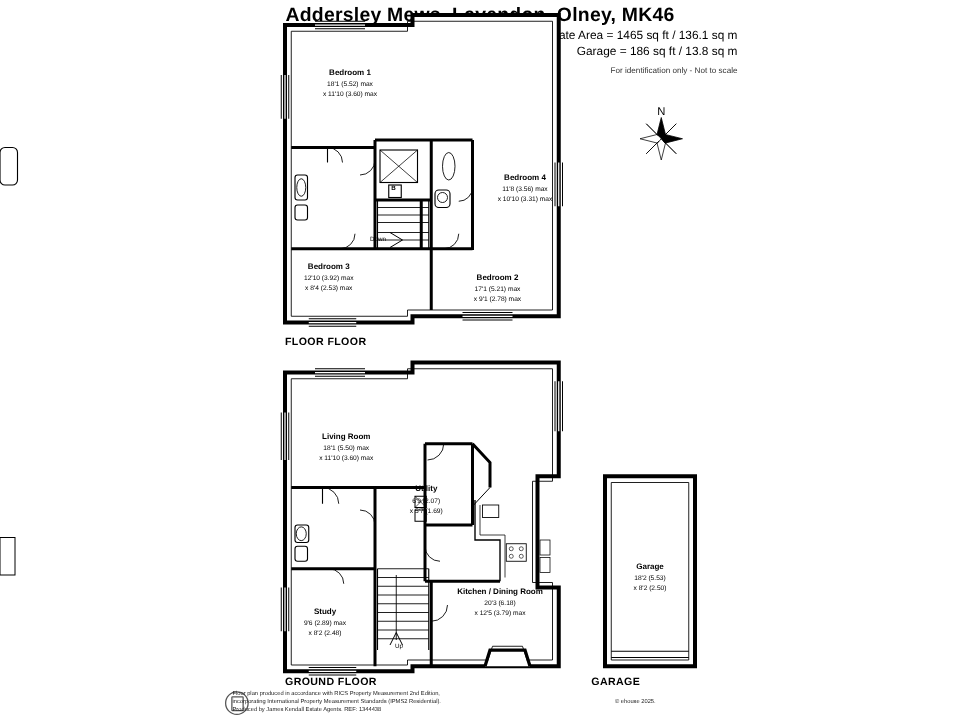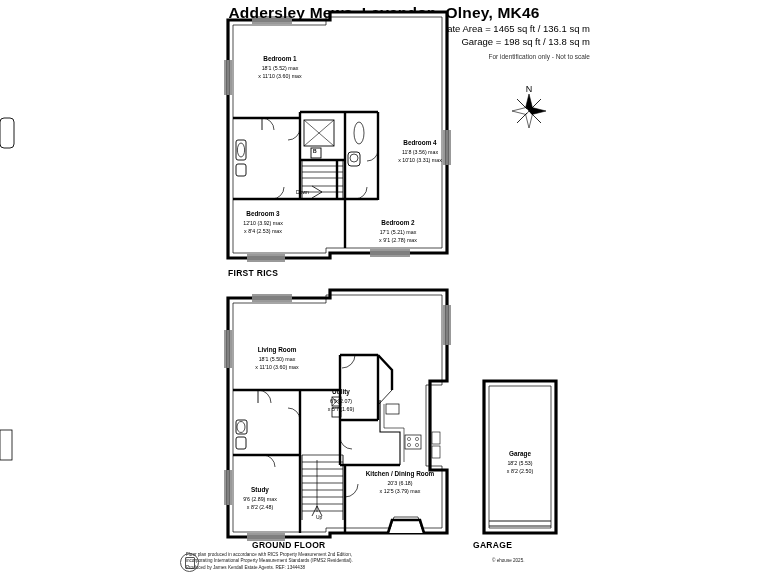--- a/index.html
+++ b/index.html
@@ -31,21 +31,21 @@
 </style>
 </head>
 <body>
 
 <div id="stage">
 
   <div class="title">Addersley Mews, Lavendon, Olney, MK46</div>
 
   <div class="areaBlock">
     <div>Approximate Area = 1465 sq ft / 136.1 sq m</div>
-    <div>Garage  =  198 sq ft / 13.8 sq m</div>
+    <div>Garage  =  186 sq ft / 13.8 sq m</div>
     <div class="small">For identification only - Not to scale</div>
   </div>
 
   <div class="compass">
     <svg width="62" height="62" viewBox="0 0 62 62">
       <g fill="#000" stroke="#000" stroke-width="0.6">
         <polygon points="31,14 34.5,28 31,31 27.5,28" fill="#000"></polygon>
         <polygon points="31,48 34.5,34 31,31 27.5,34" fill="#fff"></polygon>
         <polygon points="14,31 28,34.5 31,31 28,27.5" fill="#fff"></polygon>
         <polygon points="48,31 34,34.5 31,31 34,27.5" fill="#000"></polygon>
@@ -179,22 +179,22 @@
       <path d="M247,537 L285,537" stroke="#fff" stroke-width="1"></path>
       <path d="M247,534 L285,534 M247,540 L285,540" stroke-width="0.8"></path>
 
       <path d="M484,381 L556,381 L556,533 L484,533 Z" stroke-width="3.2" fill="#ffffff"></path>
       <path d="M489,386 L551,386 L551,528 L489,528 Z" stroke-width="0.7"></path>
       <path d="M489,521 L551,521" stroke-width="0.9"></path>
       <path d="M489,526 L551,526" stroke-width="0.9"></path>
     </g>
   </svg>
 
-  <div class="floorLabel" style="left:228px;top:268px;">FIRST RICS</div>
-  <div class="floorLabel" style="left:228px;top:540px;margin-left:24px;">GROUND FLOOR</div>
+  <div class="floorLabel" style="left:228px;top:268px;">FLOOR FLOOR</div>
+  <div class="floorLabel" style="left:228px;top:540px;">GROUND FLOOR</div>
   <div class="floorLabel" style="left:473px;top:540px;">GARAGE</div>
 
   <div class="room" style="left:225px;top:55px;width:110px;">
     <span class="nm">Bedroom 1</span>
     <span class="dm">18'1 (5.52) max</span>
     <span class="dm">x 11'10 (3.60) max</span>
   </div>
 
   <div class="room" style="left:370px;top:139px;width:100px;">
     <span class="nm">Bedroom 4</span>

